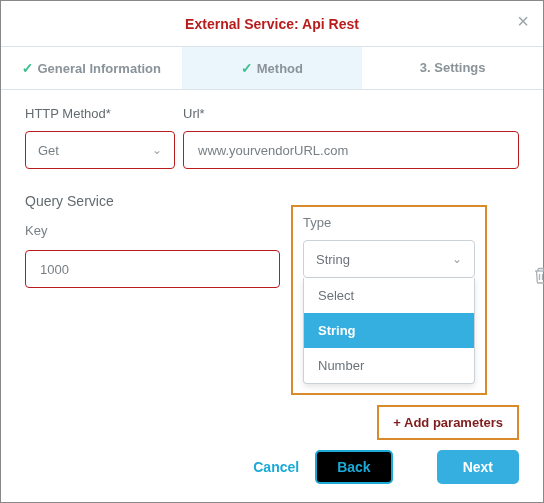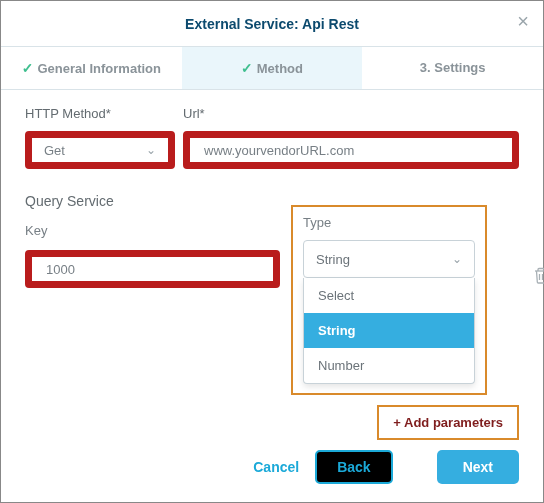--- a/index.html
+++ b/index.html
@@ -18,21 +18,21 @@
   }
   .modal-header {
     position: relative;
     height: 46px;
     border-bottom: 1px solid #d9e3e8;
   }
   .modal-title {
     text-align: center;
     font-size: 14px;
     font-weight: 700;
-    color: #0c4a6e;
+    color: #b91c1c;
     line-height: 46px;
   }
   .close-icon {
     position: absolute;
     right: 14px;
     top: 10px;
     font-size: 20px;
     color: #9aa5ab;
     cursor: pointer;
     line-height: 1;
@@ -69,21 +69,21 @@
   }
   .field-label {
     font-size: 13px;
     color: #636b70;
     margin-bottom: 10px;
   }
   .http-col { flex: 0 0 150px; }
   .url-col { flex: 1; }
   .select-box, .text-input {
     height: 38px;
-    border: 7px solid #b91c1c;
+    border: 1px solid #b91c1c;
     border-radius: 4px;
     background: #fff;
     display: flex;
     align-items: center;
     padding: 0 12px;
     font-size: 13px;
     color: #777f85;
     width: 100%;
   }
   .select-box {

